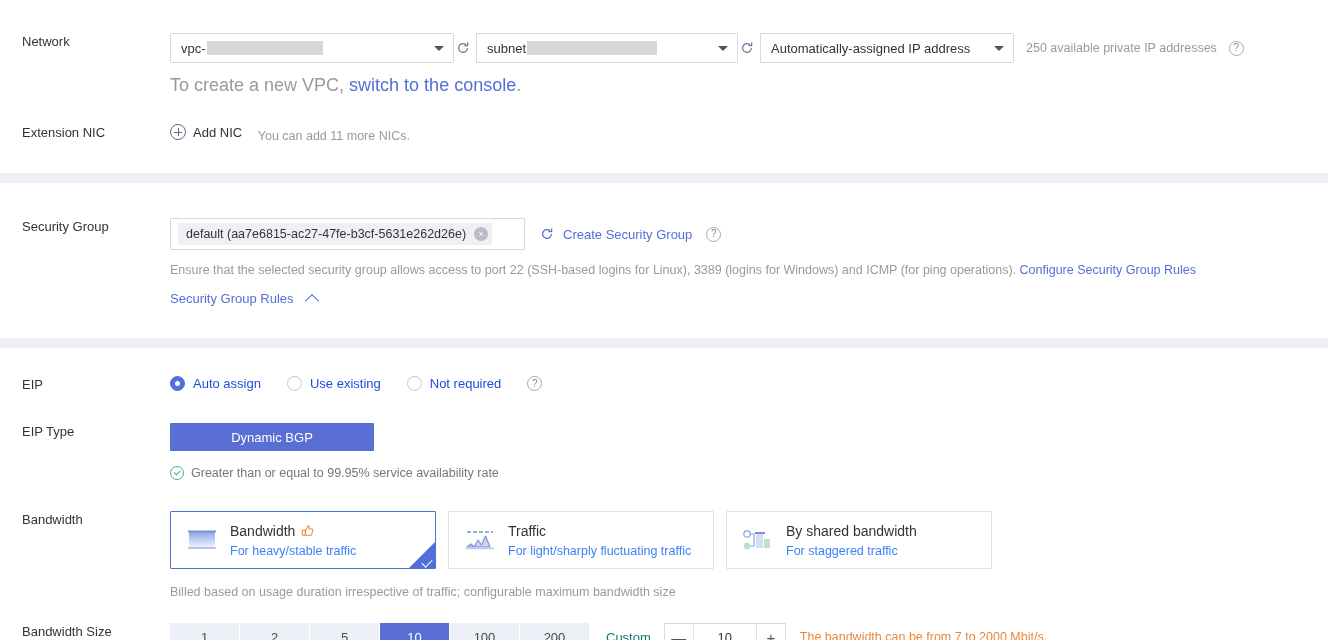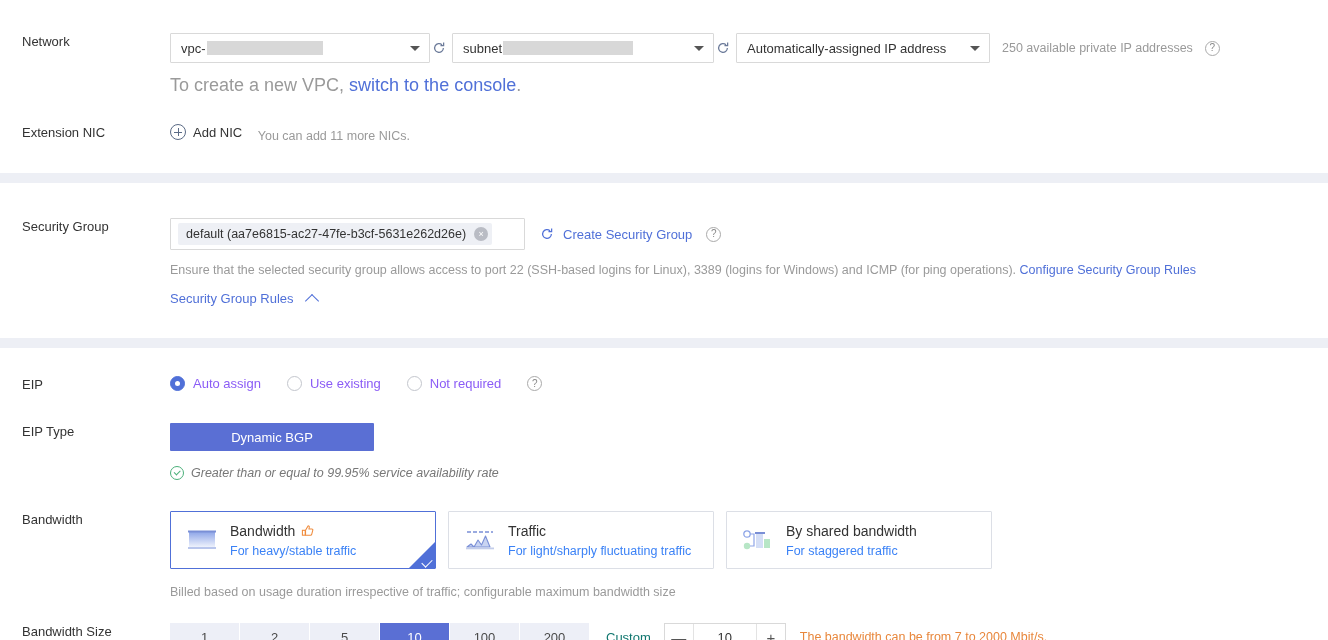--- a/index.html
+++ b/index.html
@@ -88,21 +88,21 @@
     font-size: 10px;
     line-height: 1;
     box-sizing: border-box;
     vertical-align: middle;
     cursor: pointer;
   }
 
   
   #network-row { padding-top: 33px; }
   .net-line { display: flex; align-items: center; }
-  #vpc-select { width: 260px; }
+  #vpc-select { width: 284px; }
   #subnet-select { width: 262px; }
   #ip-select { width: 254px; }
   .avail-text { color: #9a9a9a; font-size: 12.5px; margin-left: 12px; }
   .net-sub { margin-top: 12px; font-size: 18px; color: #9a9a9a; }
 
   
   #nic-row { margin-top: 28px; padding-bottom: 30px; }
   .add-nic { display: inline-flex; align-items: center; }
   .plus-circle {
     width: 16px; height: 16px;
@@ -175,33 +175,33 @@
     margin-right: 8px;
     background: #fff;
     position: relative;
   }
   .radio.checked { border-color: #5070d8; background: #5070d8; }
   .radio.checked::after {
     content: ""; position: absolute;
     left: 4px; top: 4px; width: 5px; height: 5px;
     background: #fff; border-radius: 50%;
   }
-  .radio-label { font-size: 13px; color: #8b5cf6; }
+  .radio-label { font-size: 13px; color: #1d4ed8; }
 
   
   #eiptype-row { margin-top: 29px; }
   .eip-type-btn {
     display: inline-flex; align-items: center; justify-content: center;
     width: 204px; height: 28px;
     background: #5a6fd4; color: #fff;
     font-size: 13px;
     cursor: pointer;
     border-radius: 1px;
   }
-  .avail-line { margin-top: 15px; display: flex; align-items: center; font-style: italic; }
+  .avail-line { margin-top: 15px; display: flex; align-items: center; }
   .check-circle {
     width: 14px; height: 14px; border-radius: 50%;
     border: 1.3px solid #4bb07a;
     box-sizing: border-box;
     position: relative;
     margin-right: 7px;
   }
   .check-circle::after {
     content: "";
     position: absolute;

